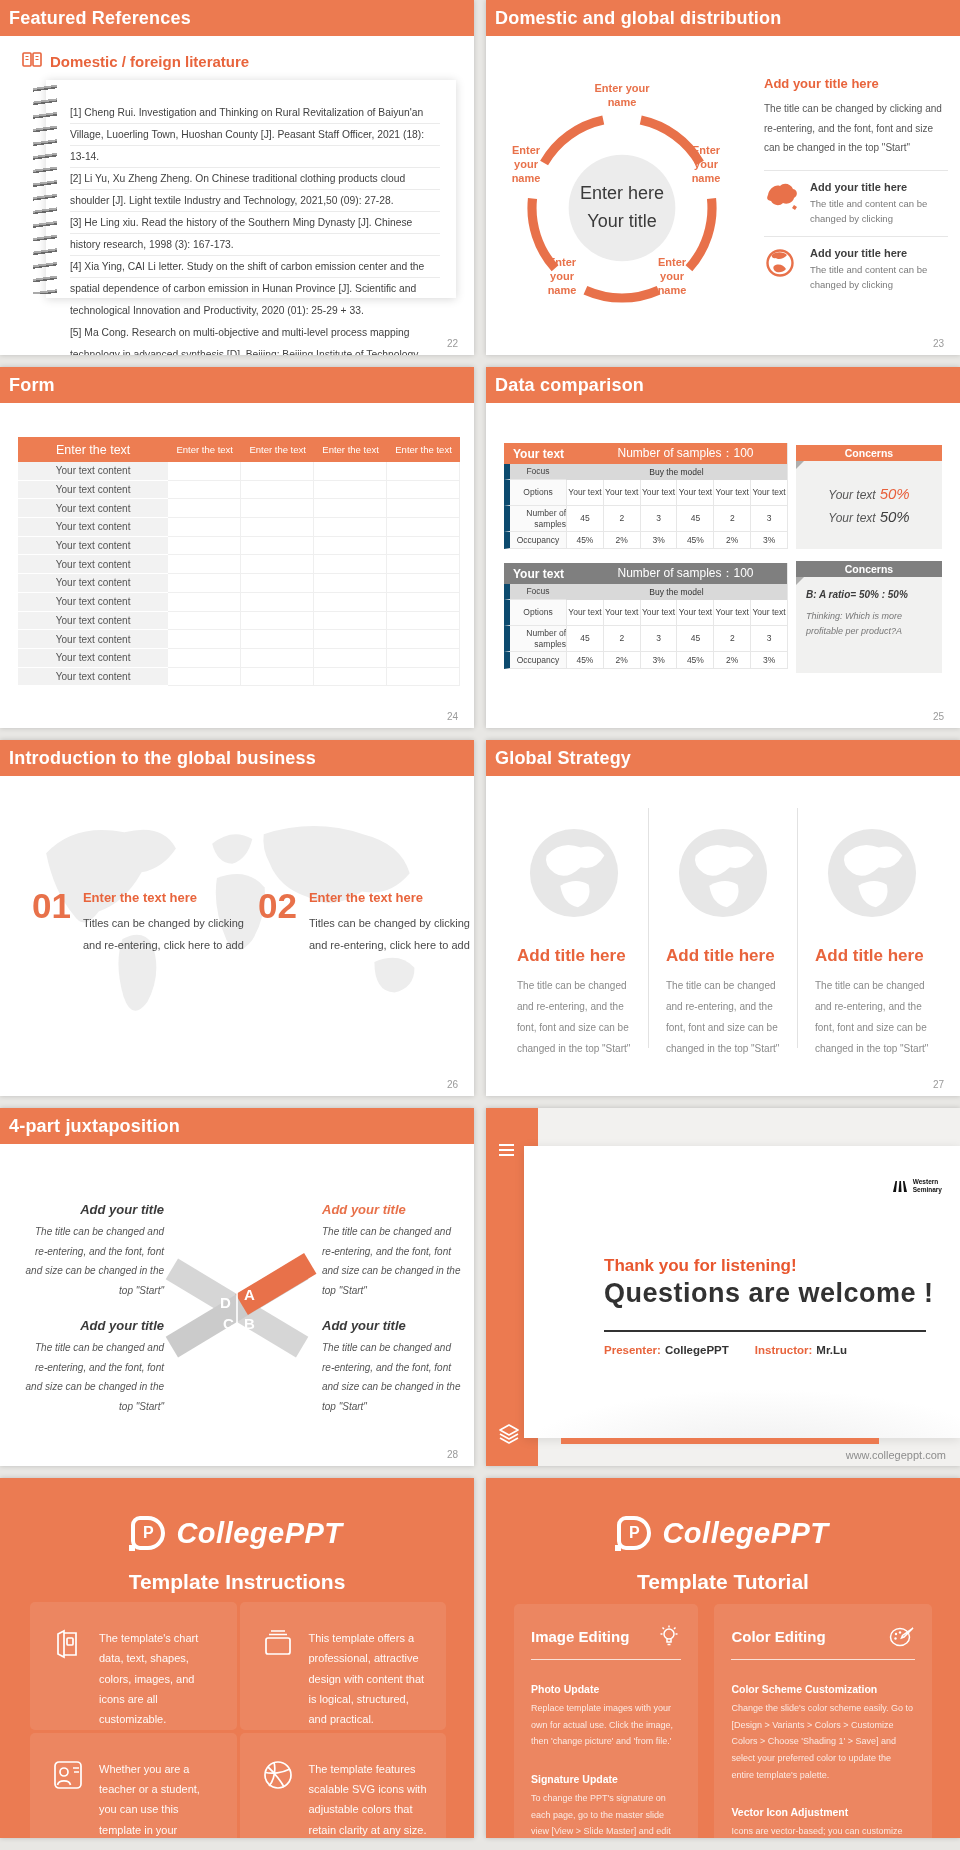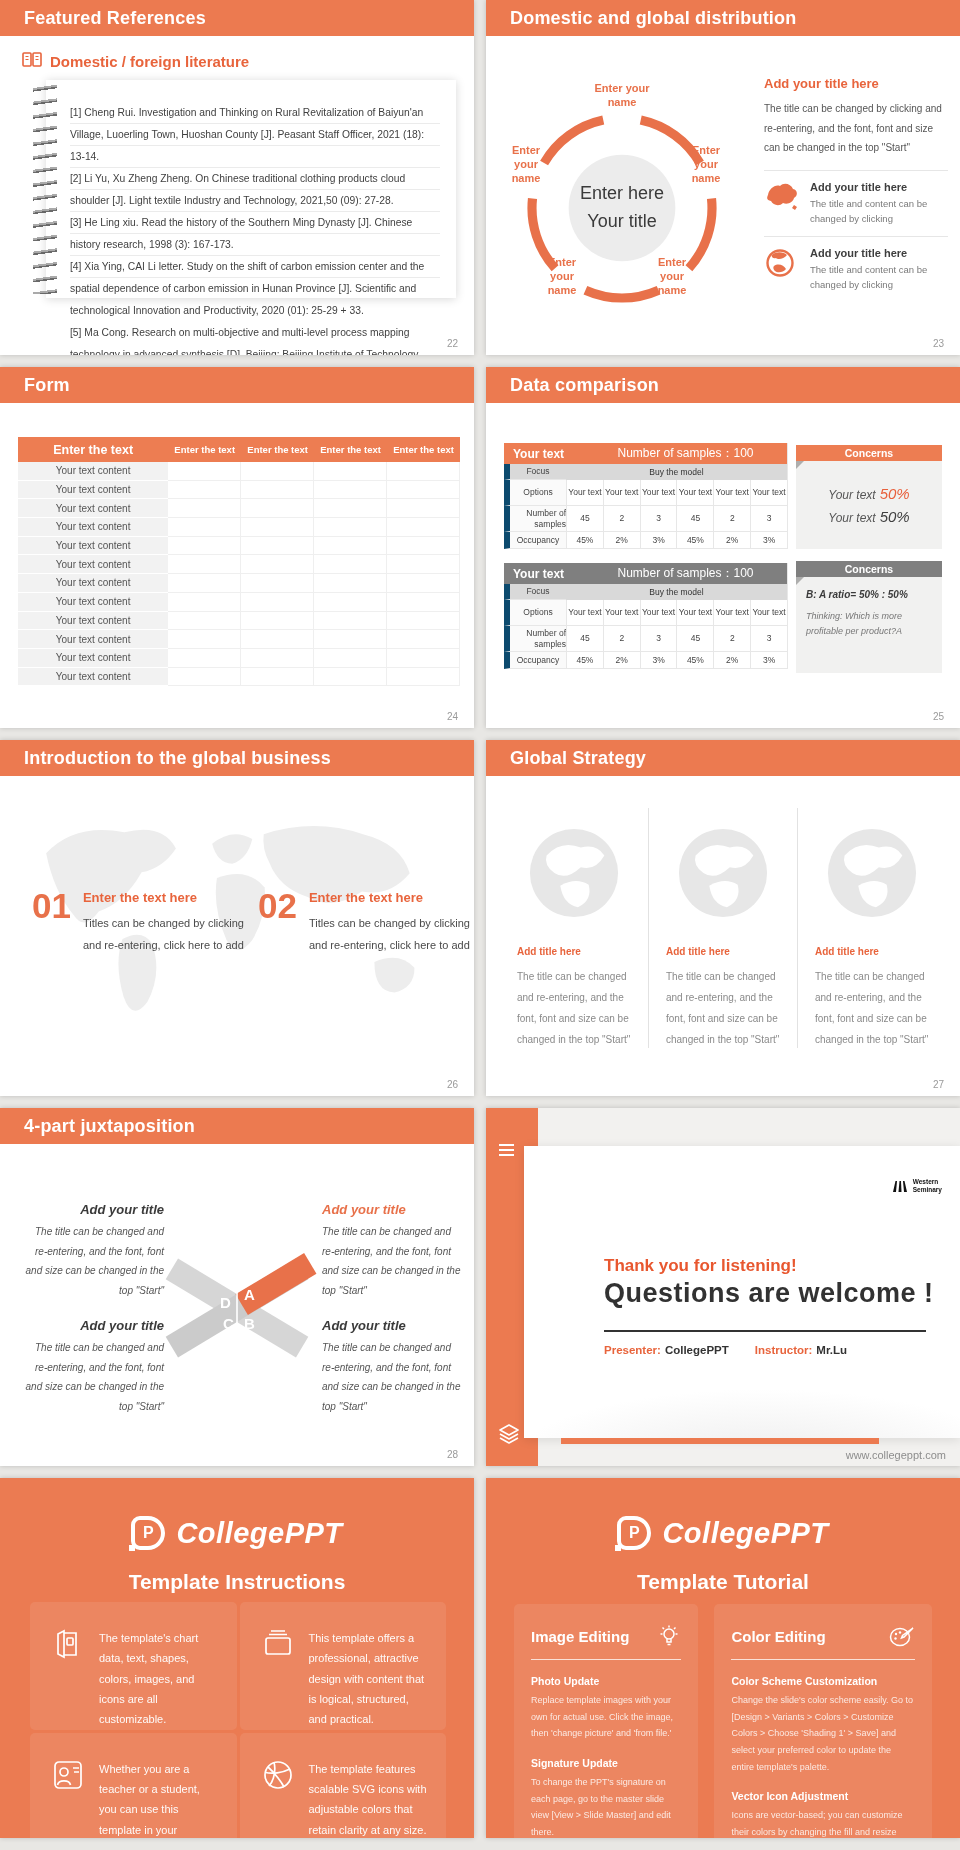--- a/index.html
+++ b/index.html
@@ -4,21 +4,21 @@
 <style>
   * { margin:0; padding:0; box-sizing:border-box; }
   html,body { width:960px; }
   body {
     height:1850px; background:#e8e7e4;
     font-family:"Liberation Sans", sans-serif; color:#3c3c3c;
     overflow:hidden;
   }
   .board { display:grid; grid-template-columns:474px 474px; grid-template-rows:355px 361px 356px 358px 360px; gap:12px; }
   .slide { position:relative; background:#fff; overflow:hidden; box-shadow:0 0 5px rgba(0,0,0,.18); }
-  .sl-header { height:36px; background:#EC7A50; color:#fff; font-size:18px; font-weight:bold; line-height:36px; padding-left:24px; letter-spacing:.2px; }
+  .sl-header { height:36px; background:#EC7A50; color:#fff; font-size:18px; font-weight:bold; line-height:36px; padding-left:9px; letter-spacing:.2px; }
   .page-num { position:absolute; right:16px; bottom:6px; font-size:10px; color:#9a9a9a; }
 
   
   .ref-head { margin:16px 0 0 22px; display:flex; align-items:center; gap:8px; color:#E8643C; font-size:15px; font-weight:bold; }
   .notebook { position:absolute; left:46px; right:18px; top:80px; height:218px; background:#fff; box-shadow:0 1px 9px rgba(0,0,0,.16); padding:22px 16px 0 24px; }
   .spiral { position:absolute; left:-13px; top:4px; bottom:4px; width:24px;
     background:repeating-linear-gradient(172deg, transparent 0 4px, #9b9b9b 4px 6px, #4f4f4f 6px 7.5px, transparent 7.5px 13.5px); opacity:.85; }
   .refs { font-size:10.3px; color:#3f3f3f; line-height:22px; height:176px;
     background:repeating-linear-gradient(to bottom, transparent 0 21px, #ebebeb 21px 22px); }
   .refs p { margin:0; }
@@ -37,21 +37,21 @@
   .dist-panel h3 { color:#E8643C; font-size:13px; margin-bottom:8px; }
   .dist-panel .p-body { font-size:10px; color:#555; line-height:1.95; padding-bottom:12px; border-bottom:1px solid #e6e6e6; }
   .d-item { display:flex; gap:10px; padding:10px 0; border-bottom:1px solid #e6e6e6; }
   .d-item:last-child { border-bottom:none; }
   .d-item .ic { flex:0 0 36px; }
   .d-item h4 { font-size:11px; color:#3e3e3e; margin-bottom:3px; }
   .d-item .i-body { font-size:9.5px; color:#7a7a7a; line-height:1.6; }
 
   
   .f-table { position:absolute; left:18px; right:14px; top:70px; }
-  .f-head { display:grid; grid-template-columns:34% repeat(4,1fr); background:#ED7D52; height:25px; align-items:center; color:#fff; font-weight:bold; text-align:center; }
+  .f-head { display:grid; grid-template-columns:34% repeat(4,1fr); background:#ED7D52; height:25px; align-items:center; color:#fff; font-weight:normal; text-align:center; }
   .f-head .f-hcell { font-size:9.5px; }
   .f-head .f-hcell:first-child { font-size:12.5px; }
   .f-row { display:grid; grid-template-columns:34% repeat(4,1fr); height:18.7px; }
   .f-label { background:#F2F2F2; border-bottom:1px solid #fff; font-size:10px; color:#555; display:flex; align-items:center; justify-content:center; }
   .f-cell { border-bottom:1px solid #EFEFEF; border-right:1px solid #EFEFEF; background:#fff; }
   .f-row .f-cell:first-of-type { border-left:1px solid #EFEFEF; }
 
   
   .ct { position:absolute; left:18px; width:284px; font-size:8.5px; }
   .ct-title { display:flex; height:21px; color:#fff; align-items:center; }
@@ -89,21 +89,21 @@
   .biz-item.b1 { left:32px; } .biz-item.b2 { left:258px; }
   .biz-num { font-size:35px; font-weight:bold; color:#E8714A; line-height:1; }
   .biz-item h3 { color:#E8643C; font-size:13px; margin:2px 0 7px; }
   .biz-body { width:168px; font-size:11px; color:#4a4a4a; line-height:2.0; }
 
   
   .str-cols { position:absolute; left:14px; right:14px; top:68px; height:240px; display:flex; }
   .str-col { flex:1; padding:0 17px; }
   .str-col + .str-col { border-left:1px solid #E2E2E2; }
   .str-col svg { display:block; margin:18px auto 26px; }
-  .str-col h3 { color:#E8643C; font-size:10px; margin-bottom:9px; }
+  .str-col h3 { color:#E8643C; font-size:17px; margin-bottom:9px; }
   .str-body { font-size:10px; color:#8a8a8a; line-height:2.1; }
 
   
   .jux-block { position:absolute; width:142px;font-style:italic; }
   .jux-block h3 { font-size:13px; color:#3b3b3b; margin-bottom:5px; }
   .jux-block.q-tr h3 { color:#E8714A; }
   .jux-body { font-size:10px; color:#555; line-height:1.95; }
   .q-tl { left:22px; top:94px; text-align:right; }
   .q-tr { left:322px; top:94px; }
   .q-bl { left:22px; top:210px; text-align:right; }
@@ -143,21 +143,21 @@
   .glyph::after { content:''; position:absolute; left:-6px; bottom:-5px; width:6px; height:6px; background:#fff; }
   .brand-name { font-size:29px; font-weight:bold; font-style:italic; letter-spacing:.5px; }
   .fs-title { text-align:center; font-size:21px; font-weight:bold; margin-top:20px; }
   .ins-cards { position:absolute; left:30px; right:28px; top:124px; bottom:26px; display:grid; grid-template-columns:1fr 1fr; grid-template-rows:1fr 1fr; gap:3px; }
   .ins-card { background:rgba(255,255,255,.09); border-radius:5px; display:flex; gap:15px; padding:26px 16px 0 22px; }
   .ins-card svg { flex:0 0 32px; }
   .ins-text { font-size:11px; line-height:1.85; color:rgba(255,255,255,.96); max-width:150px; }
   .tut-cards { position:absolute; left:28px; right:28px; top:126px; bottom:26px; display:grid; grid-template-columns:1fr 1.18fr; gap:16px; }
   .tut-card { background:rgba(255,255,255,.09); border-radius:5px; padding:20px 17px; }
   .tc-head { display:flex; justify-content:space-between; align-items:center; font-size:15px; font-weight:bold; padding-bottom:11px; border-bottom:1px solid rgba(255,255,255,.75); }
-  .tc-sub { font-size:10.5px; font-weight:bold; margin-top:15px; }
+  .tc-sub { font-size:10.5px; font-weight:bold; margin-top:23px; }
   .tc-body { font-size:9px; line-height:1.85; color:rgba(255,255,255,.82); margin-top:5px; }
 </style>
 </head>
 <body>
 
 <div class="board">
 
   <div class="slide">
     <div class="sl-header">Featured References</div>
     <div class="ref-head">

